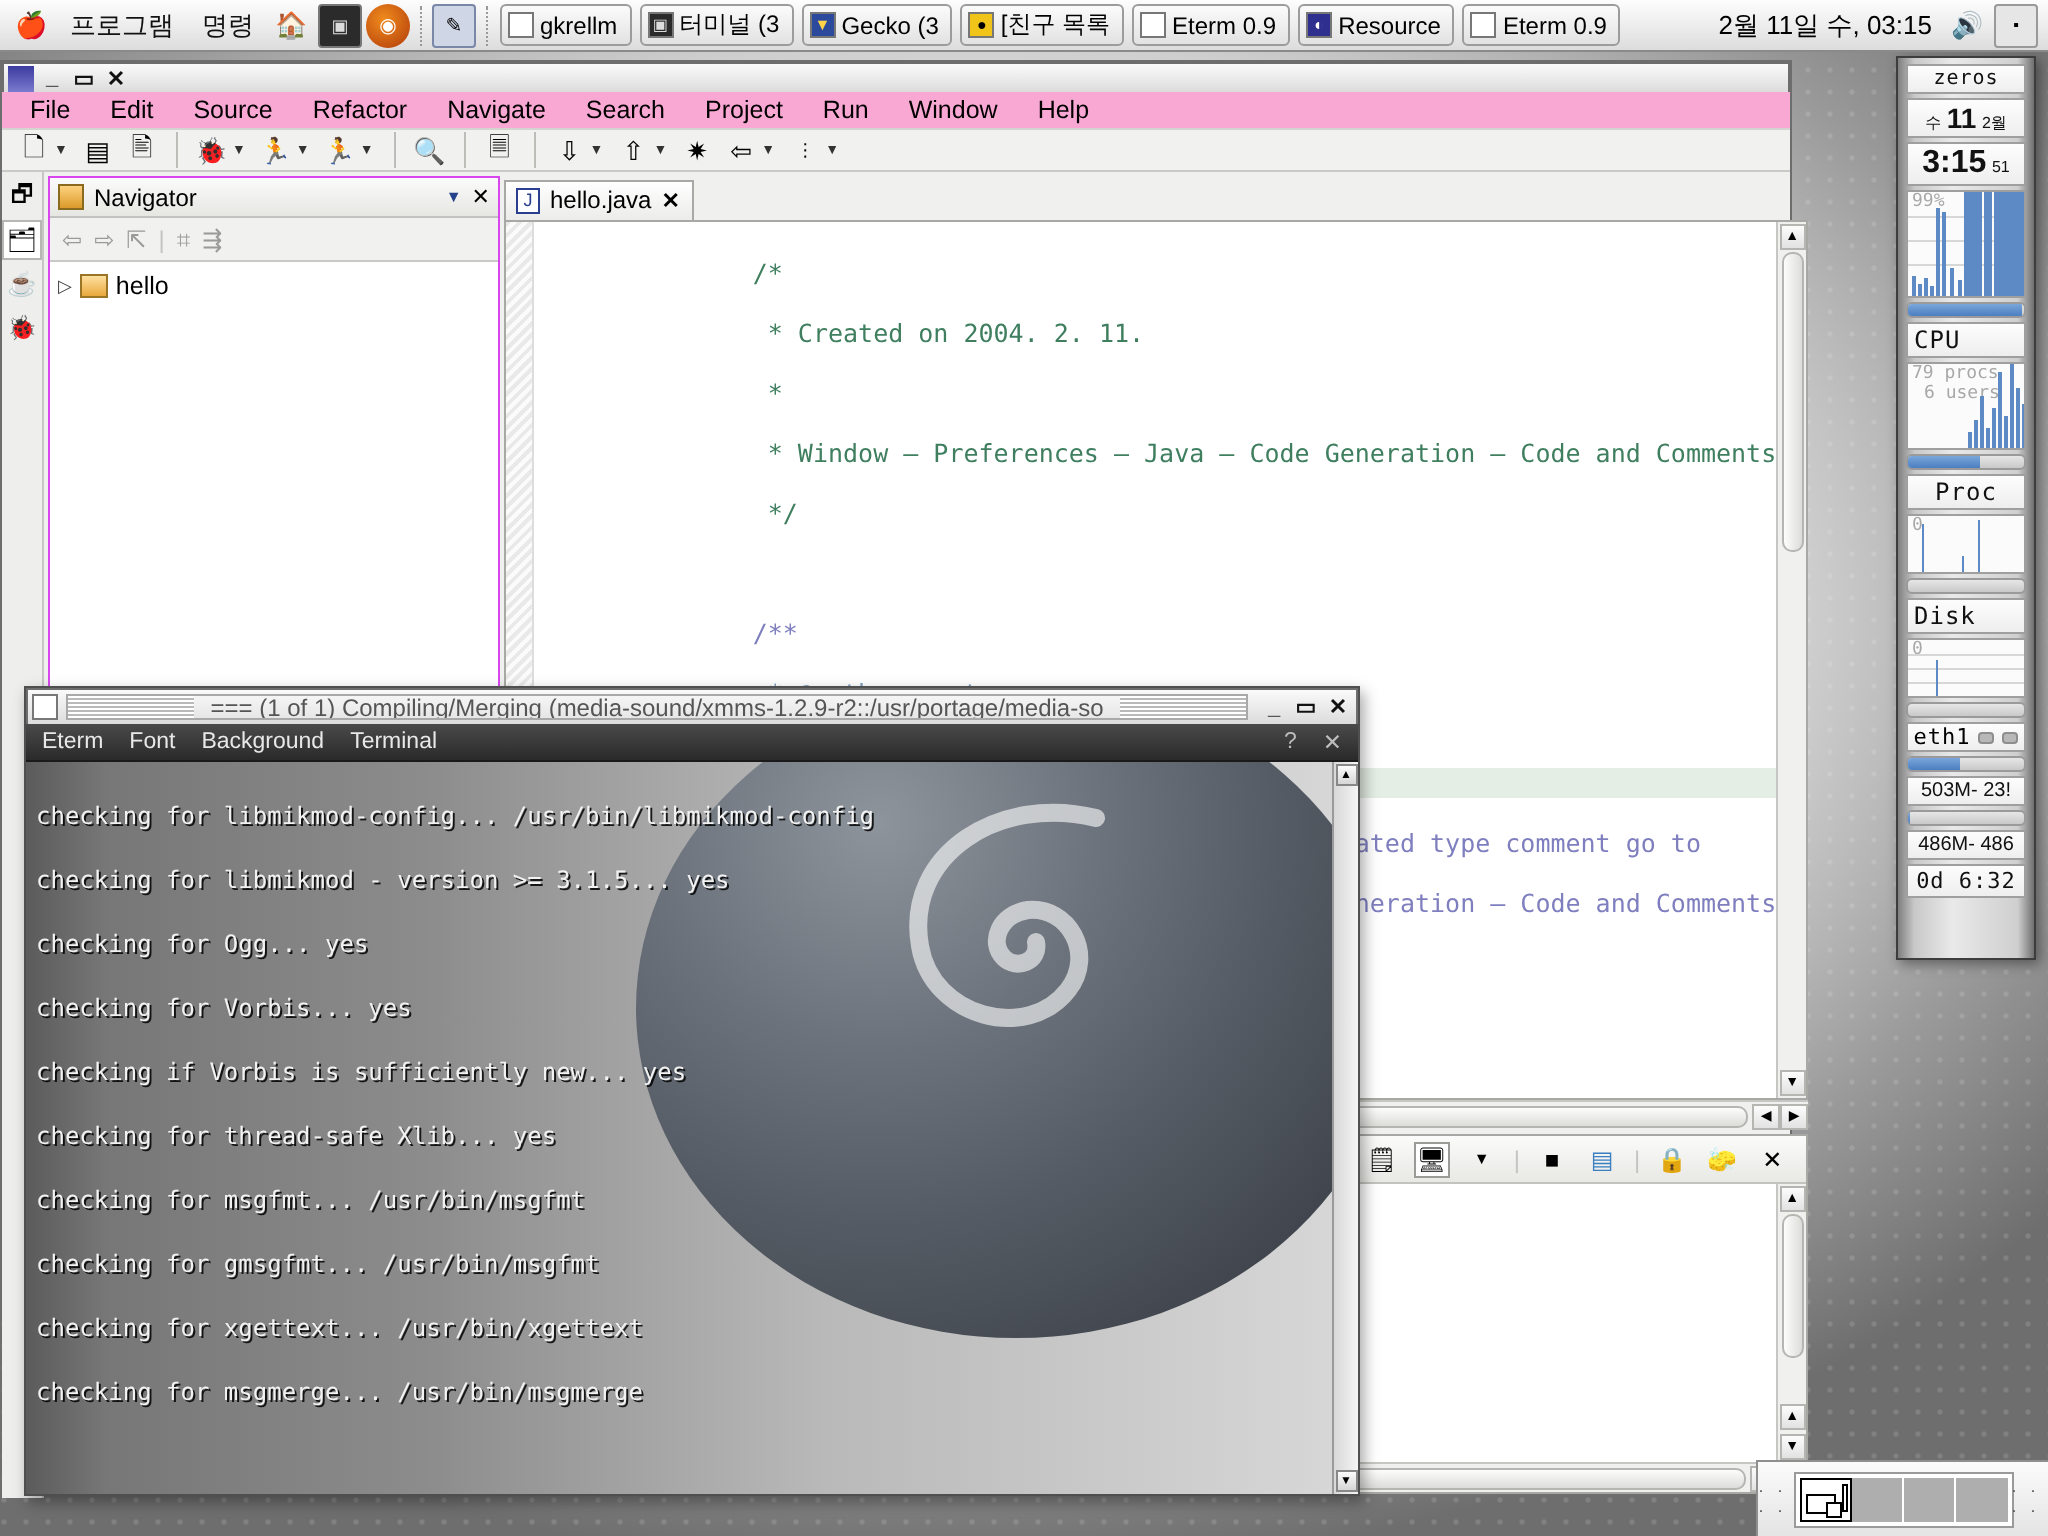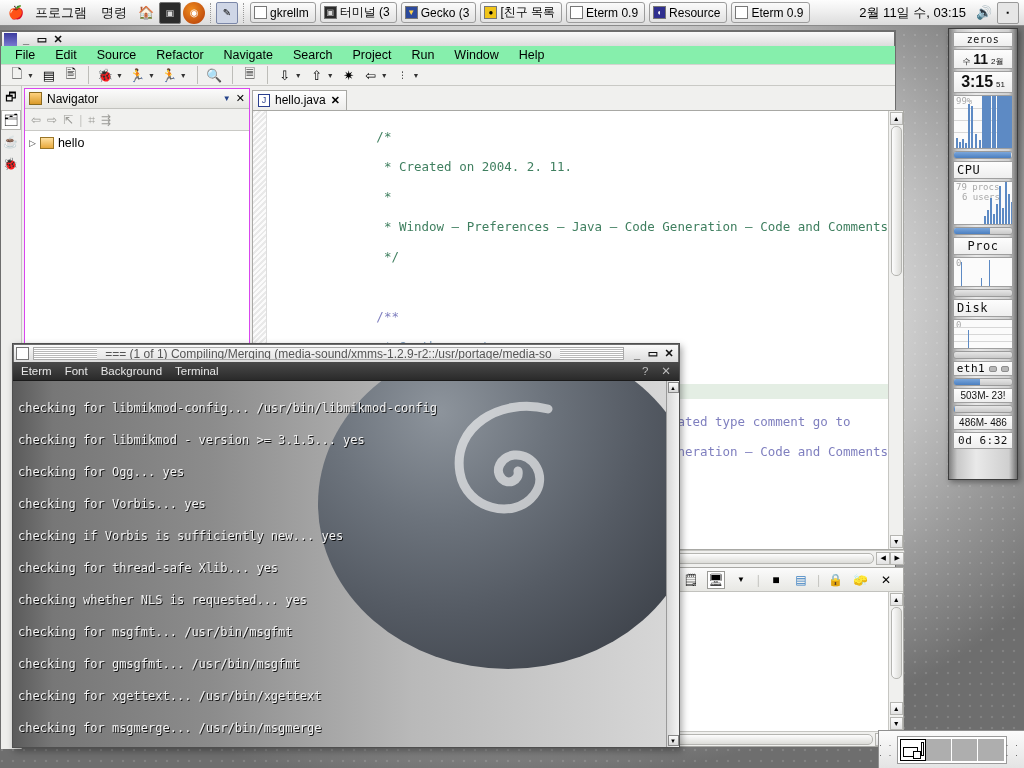--- a/index.html
+++ b/index.html
@@ -84,21 +84,21 @@
   }
 
   
   #eclipse{
     position:absolute; left:0; top:30px; width:896px; height:630px;
     background:#f0f0ee; border:1px solid #6d6d6d;
     display:flex; flex-direction:column; z-index:20;
   }
   #eclipse-menubar{
     height:22px; display:flex; align-items:center; gap:0;
-    background:#86efac; border-bottom:1px solid #d4d4d0; padding-left:4px;
+    background:#f9a8d4; border-bottom:1px solid #d4d4d0; padding-left:4px;
   }
   .ec-menu{ padding:2px 10px; font-size:12.5px; color:#000; }
   #eclipse-toolbar{
     height:28px; display:flex; align-items:center;
     background:#f1f1ef; border-bottom:1px solid #c9c9c5; padding-left:6px; gap:2px;
   }
   .tool{ width:20px;height:20px; display:flex;align-items:center;justify-content:center; font-size:13px; }
   .tool-arrow{ font-size:7px; color:#333; margin:0 3px 0 -2px; }
   .tool-sep{ width:1px;height:18px; background:#bdbdb8; margin:0 5px; }
   #eclipse-body{ flex:1; display:flex; position:relative; }
@@ -521,22 +521,20 @@
 <span>checking for libmikmod - version &gt;= 3.1.5... yes
 </span>
 <span>checking for Ogg... yes
 </span>
 <span>checking for Vorbis... yes
 </span>
 <span>checking if Vorbis is sufficiently new... yes
 </span>
 <span>checking for thread-safe Xlib... yes
 </span>
-<span>checking whether NLS is requested... yes
-</span>
 <span>checking for msgfmt... /usr/bin/msgfmt
 </span>
 <span>checking for gmsgfmt... /usr/bin/msgfmt
 </span>
 <span>checking for xgettext... /usr/bin/xgettext
 </span>
 <span>checking for msgmerge... /usr/bin/msgmerge
 </span>
 
 

